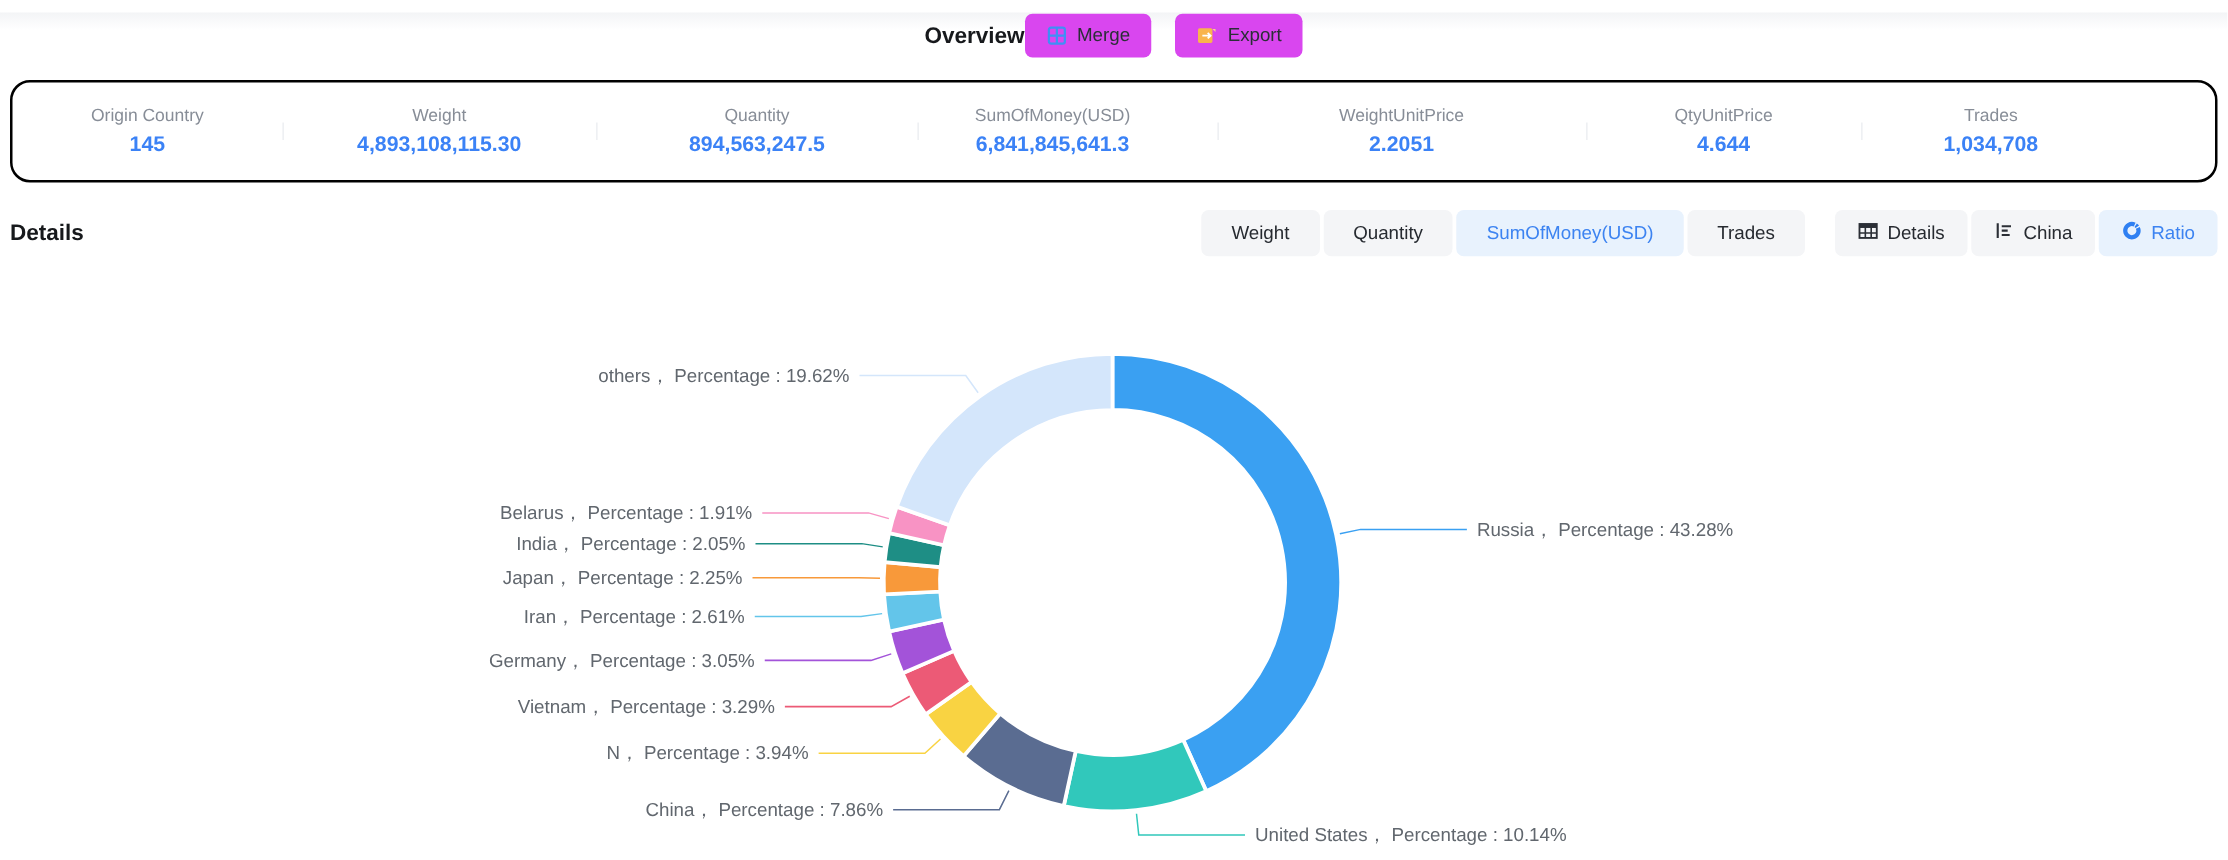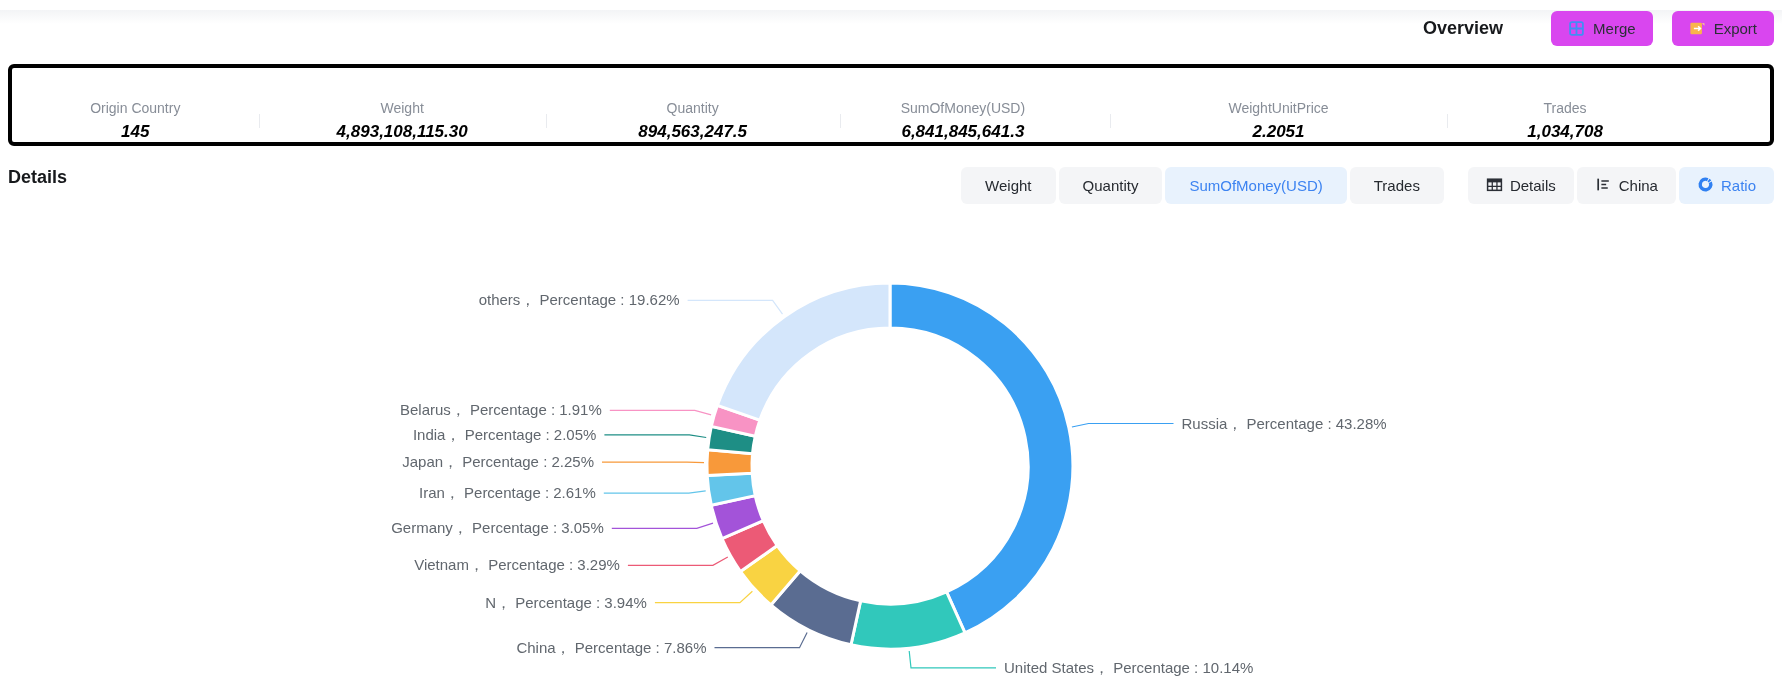--- a/index.html
+++ b/index.html
@@ -3,42 +3,42 @@
 <meta charset="utf-8">
 <style>
   * { margin:0; padding:0; box-sizing:border-box; }
   html,body { width:1782px; height:688px; background:#fff; overflow:hidden;
               font-family:"Liberation Sans", sans-serif; color:#1f2329; }
   .page { position:relative; width:1782px; height:688px; padding:0 8px; }
   .page::before { content:""; position:absolute; left:0; top:0; width:100%; height:14px;
                   background:linear-gradient(#f3f4f6,#ffffff); pointer-events:none; }
 
   
-  .topbar { position:relative; display:flex; align-items:center; justify-content:flex-end;
-            height:36px; margin-top:10px;gap:48px; }
+  .topbar { position:relative; display:flex; align-items:center; justify-content:center;
+            height:36px; margin-top:10px; }
   .h-title { font-size:18px; font-weight:700; color:#17191c; }
   .top-actions { display:flex; gap:19px; }
   .btn { display:flex; align-items:center; gap:8px; height:35px; padding:0 17px;
          background:#d946ef; border:none; border-radius:6px; font-size:15px; color:#2a2f36;
          font-family:inherit; cursor:pointer; }
   .btn svg { display:block; }
 
   
-  .stats-card { display:flex; align-items:flex-end; margin-top:18px; height:82px;
-                background:#fff; border:4px solid #000000; border-radius:6px; }
+  .stats-card { display:flex; align-items:center; margin-top:18px; height:82px;
+                background:#fff; border:2px solid #000000; border-radius:16px; }
   .stat-cell { position:relative; flex-basis:0; display:flex; flex-direction:column;
                align-items:center; justify-content:center; gap:6px; }
   .stat-cell + .stat-cell::before { content:""; position:absolute; left:0; top:14px; bottom:14px;
                width:1px; background:#e9ebef; }
   .stat-label { font-size:14px; color:#878d97; }
-  .stat-value { font-size:17px; font-weight:700; color:#000000;font-style:italic; }
+  .stat-value { font-size:17px; font-weight:700; color:#3b82f6; }
   .stat-spacer { flex-basis:0; }
 
   
-  .details-row { display:flex; align-items:flex-start; margin-top:21px; height:38px; }
+  .details-row { display:flex; align-items:center; margin-top:21px; height:38px; }
   .details-row .h-title { margin-right:auto; }
   .seg-group { display:flex; gap:3px; margin-left:24px; }
   .seg { display:flex; align-items:center; gap:7px; height:37px; padding:0 24px;
          background:#f4f5f7; border:none; border-radius:6px; font-size:15px; color:#262a30;
          font-family:inherit; cursor:pointer; white-space:nowrap; }
   .seg.active { background:#e8f2fd; color:#3c83f1; }
   .view-group .seg { padding:0 18px; }
 
   
   .chart-wrap { position:relative; margin:0 -8px; height:478px; }
@@ -87,20 +87,24 @@
         <div class="stat-label">Quantity</div>
         <div class="stat-value">894,563,247.5</div>
       </div>
       <div class="stat-cell" style="flex-grow: 219;">
         <div class="stat-label">SumOfMoney(USD)</div>
         <div class="stat-value">6,841,845,641.3</div>
       </div>
       <div class="stat-cell" style="flex-grow: 299; margin-left: 24px;">
         <div class="stat-label">WeightUnitPrice</div>
         <div class="stat-value">2.2051</div>
+      </div>
+      <div class="stat-cell" style="flex-grow: 224;">
+        <div class="stat-label">QtyUnitPrice</div>
+        <div class="stat-value">4.644</div>
       </div>
       <div class="stat-cell" style="flex-grow: 210;">
         <div class="stat-label">Trades</div>
         <div class="stat-value">1,034,708</div>
       </div>
       <div class="stat-spacer" style="flex-grow: 77;"></div>
     </div>
 
   <div class="details-row">
     <div class="h-title">Details</div>

